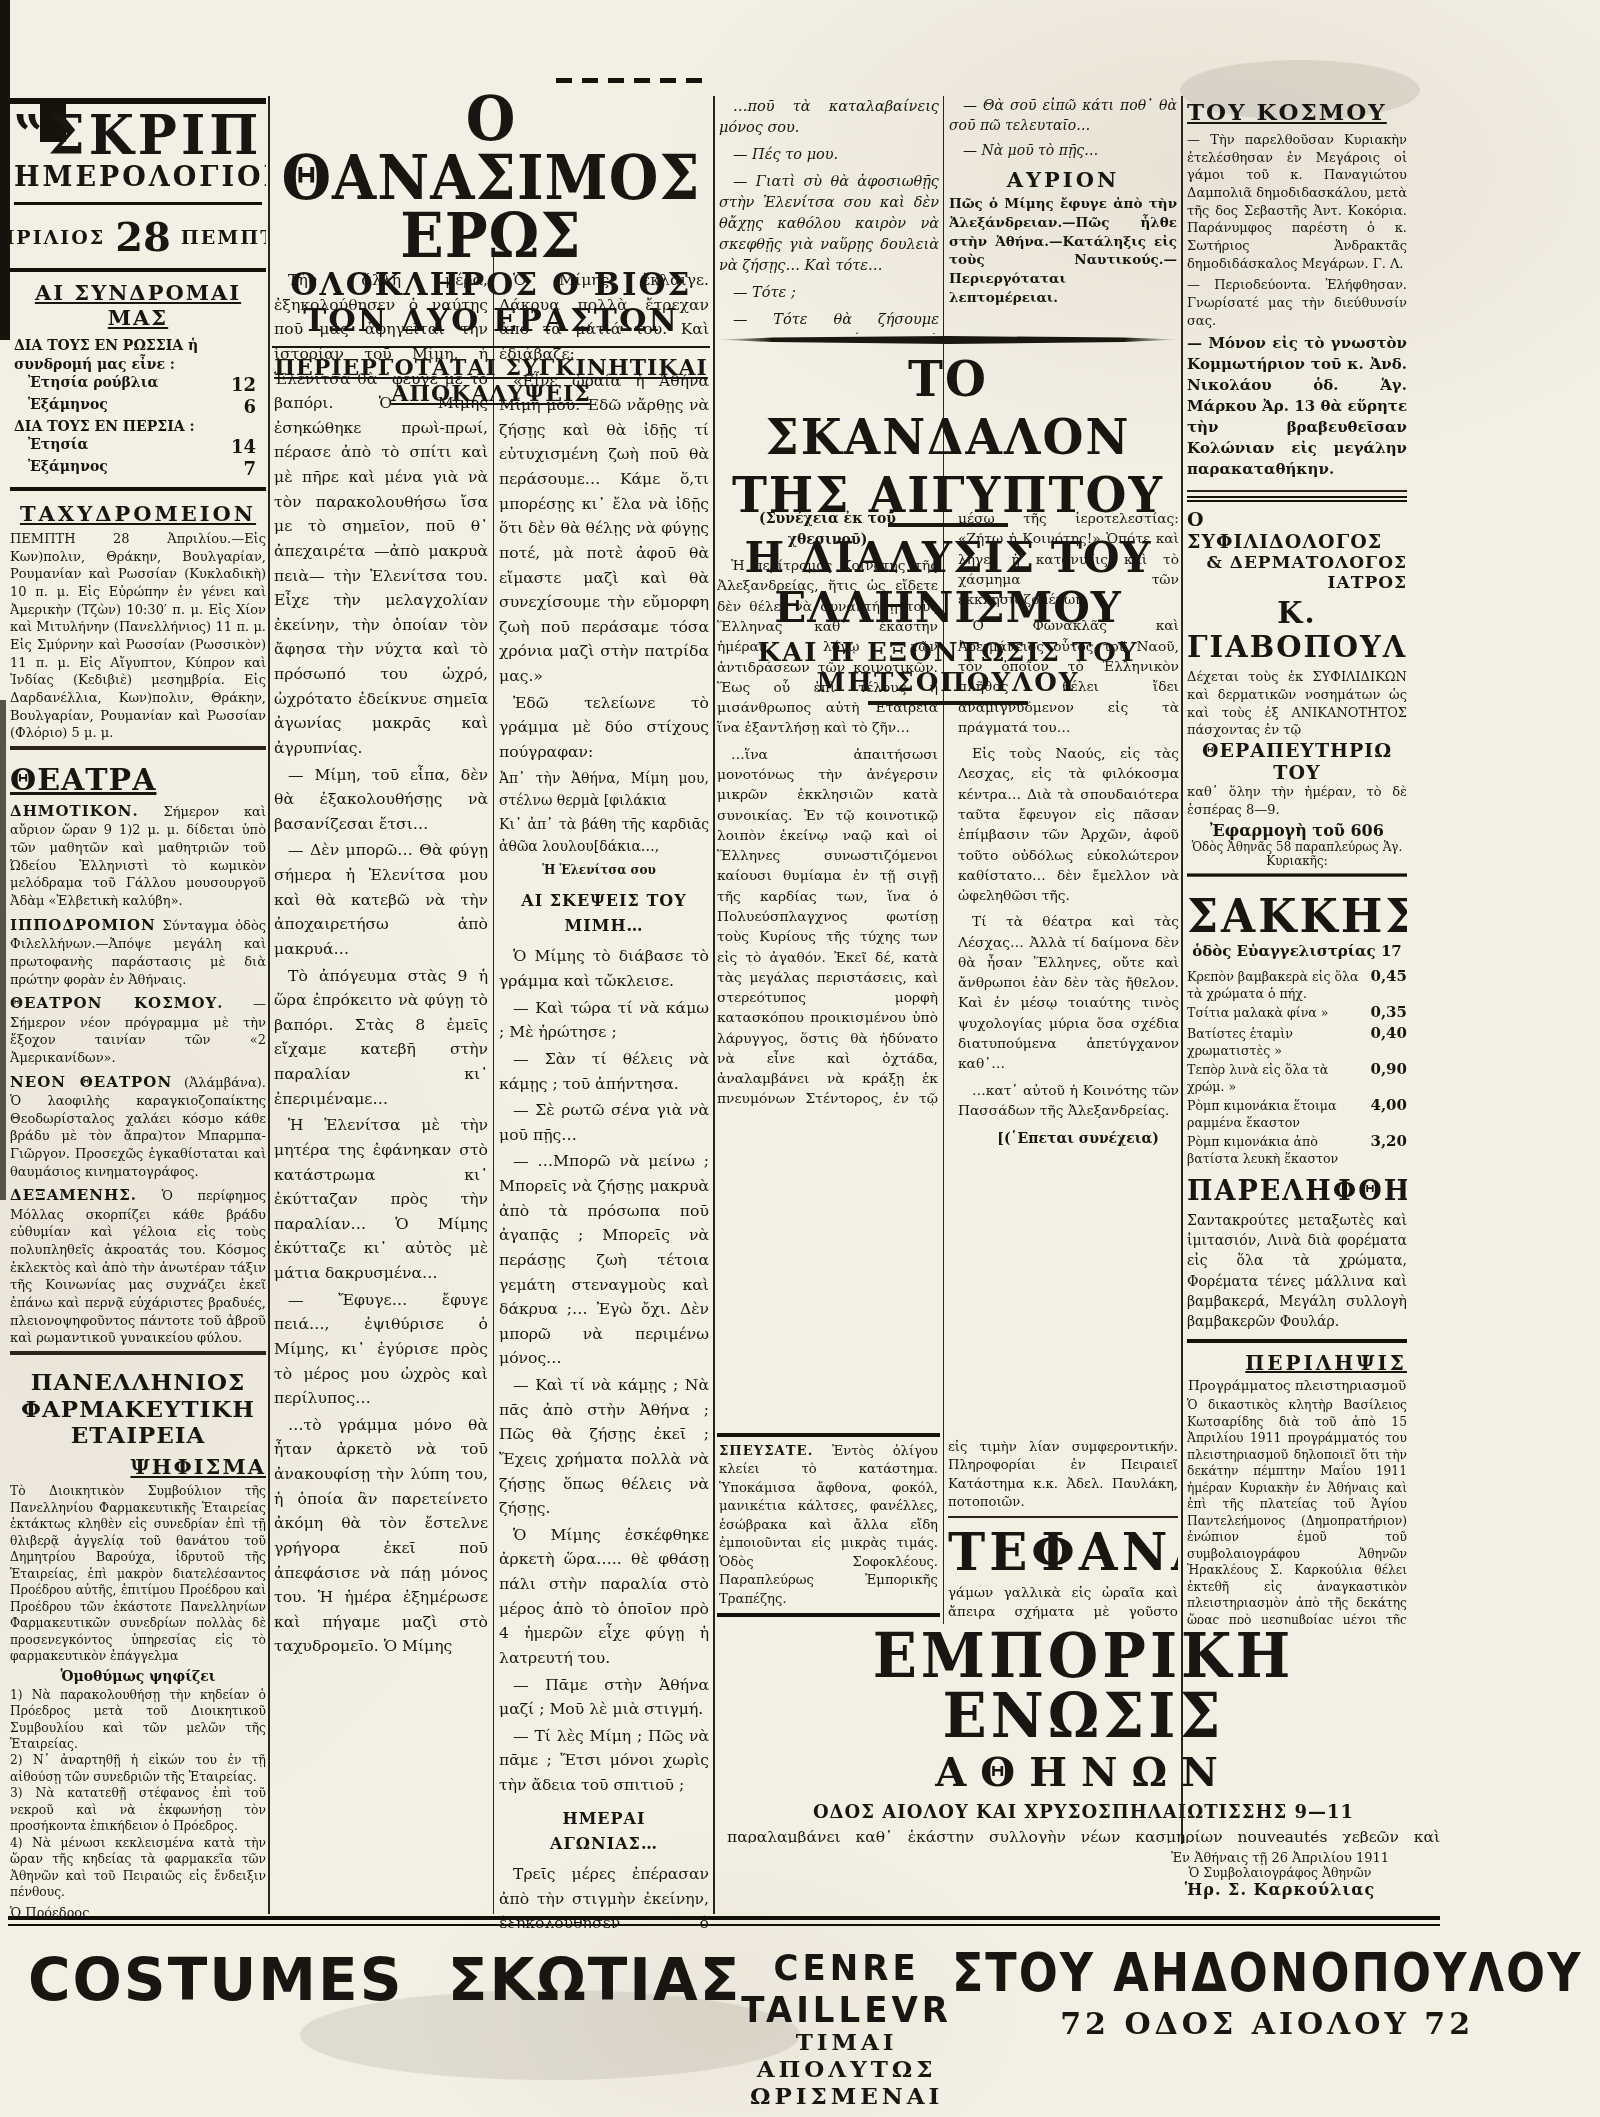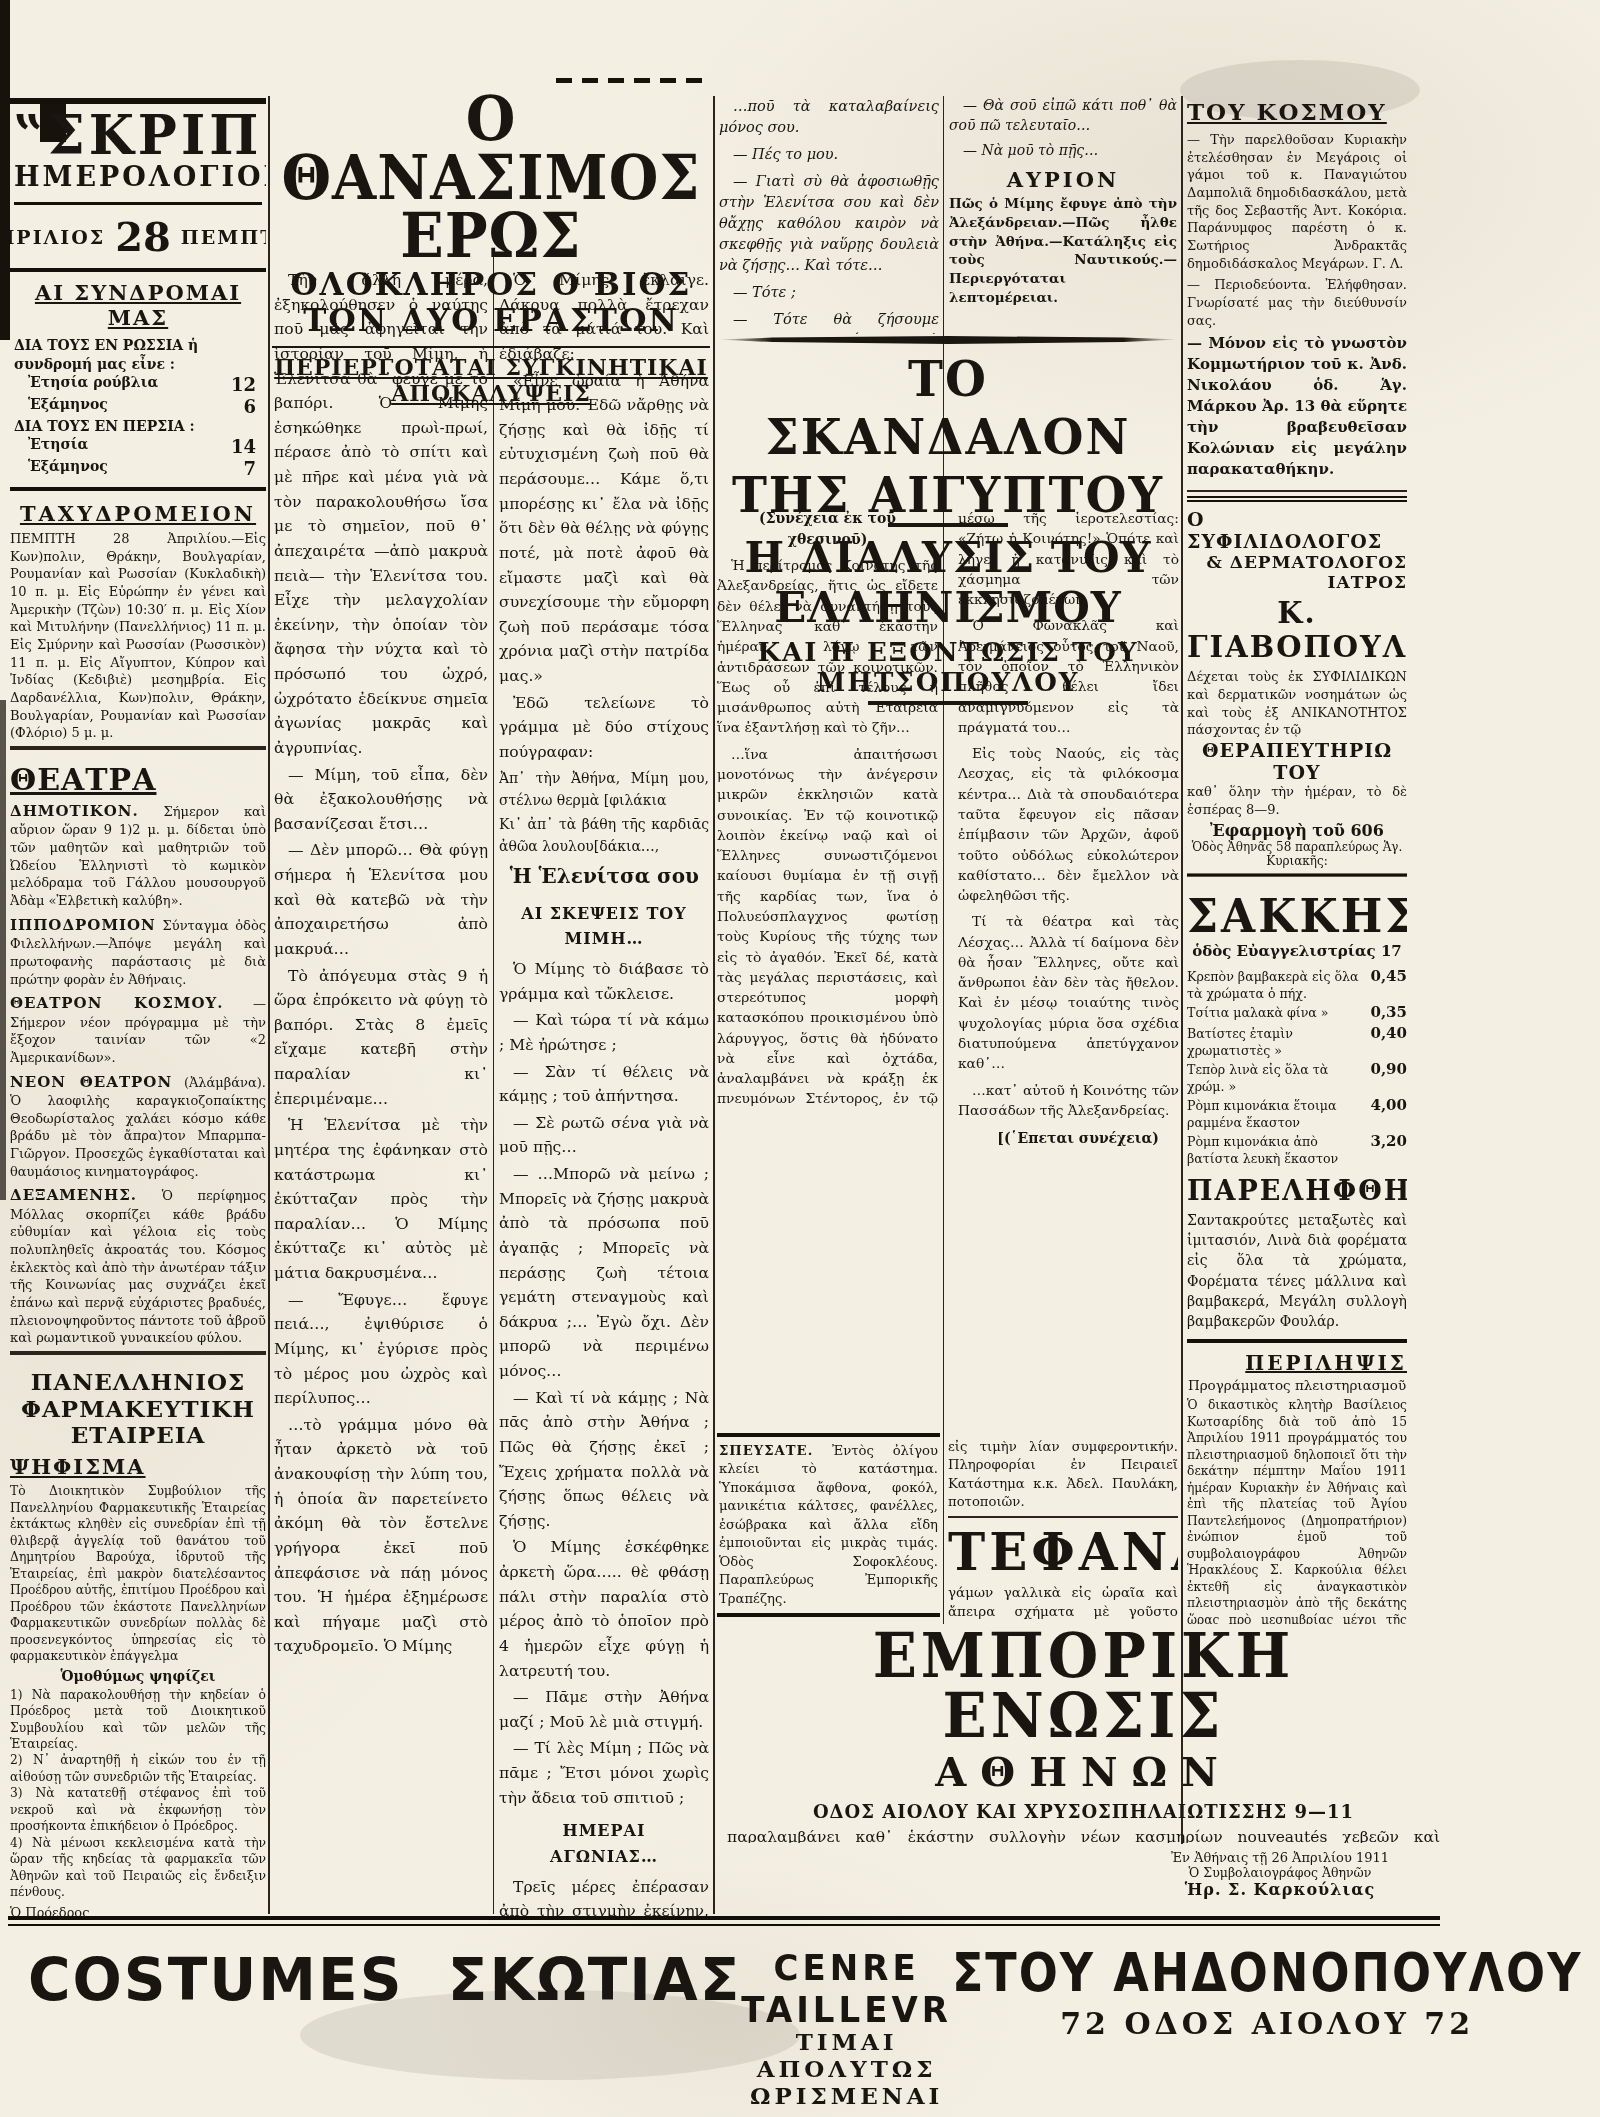--- a/index.html
+++ b/index.html
@@ -31,31 +31,31 @@
   .subs-h{font-size:21px;font-weight:bold;text-align:center;letter-spacing:2px;text-decoration:underline;margin:2px 0 6px;}
   .subs-intro{font-size:14px;font-weight:bold;line-height:1.3;}
   .subs-row{display:flex;justify-content:space-between;font-size:14px;font-weight:bold;padding:1px 6px 0 14px;}
   .subs-row .v{font-size:18px;}
   .sec-h1{font-size:21px;font-weight:bold;letter-spacing:3px;text-align:center;margin:10px 0 4px;text-decoration:underline;}
   .sec-h2{font-size:30px;font-weight:bold;letter-spacing:1px;margin:12px 0 4px;}
   .body13{font-size:13px;line-height:1.36;}
   .body12{font-size:12.3px;line-height:1.34;}
   .thname{font-weight:bold;font-size:15px;letter-spacing:1px;}
   .pharm-t{font-size:23px;font-weight:bold;text-align:center;line-height:1.15;letter-spacing:1px;margin-top:14px;}
-  .pharm-sub{font-size:21px;font-weight:bold;text-align:left;letter-spacing:2px;margin:6px 0 4px;text-decoration:underline;}
+  .pharm-sub{font-size:21px;font-weight:bold;text-align:right;letter-spacing:2px;margin:6px 0 4px;text-decoration:underline;}
   .sigrow{display:flex;justify-content:space-between;font-size:13px;margin-top:4px;flex-direction:column;}
   
   .story-h1{font-size:57px;font-weight:bold;text-align:center;line-height:.95;transform:scaleY(1.08);letter-spacing:1px;}
   .story-h2{font-size:31px;font-weight:bold;text-align:center;letter-spacing:2px;margin-top:8px;}
   .story-h3{font-size:22px;font-weight:bold;text-align:center;letter-spacing:1px;margin-top:8px;
     border-top:2px solid #1b160f;padding-top:6px;text-decoration:underline;}
   .story-body{font-size:15.6px;line-height:1.58;}
   .story-body p{margin-bottom:2px;}
   .story-sub{font-size:16px;font-weight:bold;text-align:center;letter-spacing:1px;margin:8px 12px 6px;}
-  .sig-right{text-align:right;font-weight:bold;font-size:20px;margin:4px 10px 2px 0;}
+  .sig-right{text-align:center;font-weight:bold;font-size:12px;margin:4px 10px 2px 0;}
   
   .taper{height:8px;background:linear-gradient(90deg,transparent 0,#1b160f 12%,#1b160f 88%,transparent 100%);
     clip-path:polygon(0 45%,12% 20%,50% 0,88% 20%,100% 45%,88% 75%,50% 100%,12% 75%);}
   .scan-h1{font-size:47px;font-weight:bold;text-align:center;letter-spacing:2px;transform:scaleY(1.05);margin-top:10px;}
   .scan-h2{font-size:42px;font-weight:bold;text-align:center;letter-spacing:1px;transform:scaleY(1.02);margin-top:6px;}
   .scan-h3{font-size:26px;font-weight:bold;text-align:center;letter-spacing:2px;margin-top:6px;}
   .scan-underline{width:120px;height:4px;background:#1b160f;margin:4px auto;}
   .scan-body{font-size:13.8px;line-height:1.47;column-count:2;column-gap:20px;}
   .cont-note{font-weight:bold;font-size:14px;}
   .ender{text-align:right;font-weight:bold;font-size:14px;margin-top:10px;padding-right:20px;}

